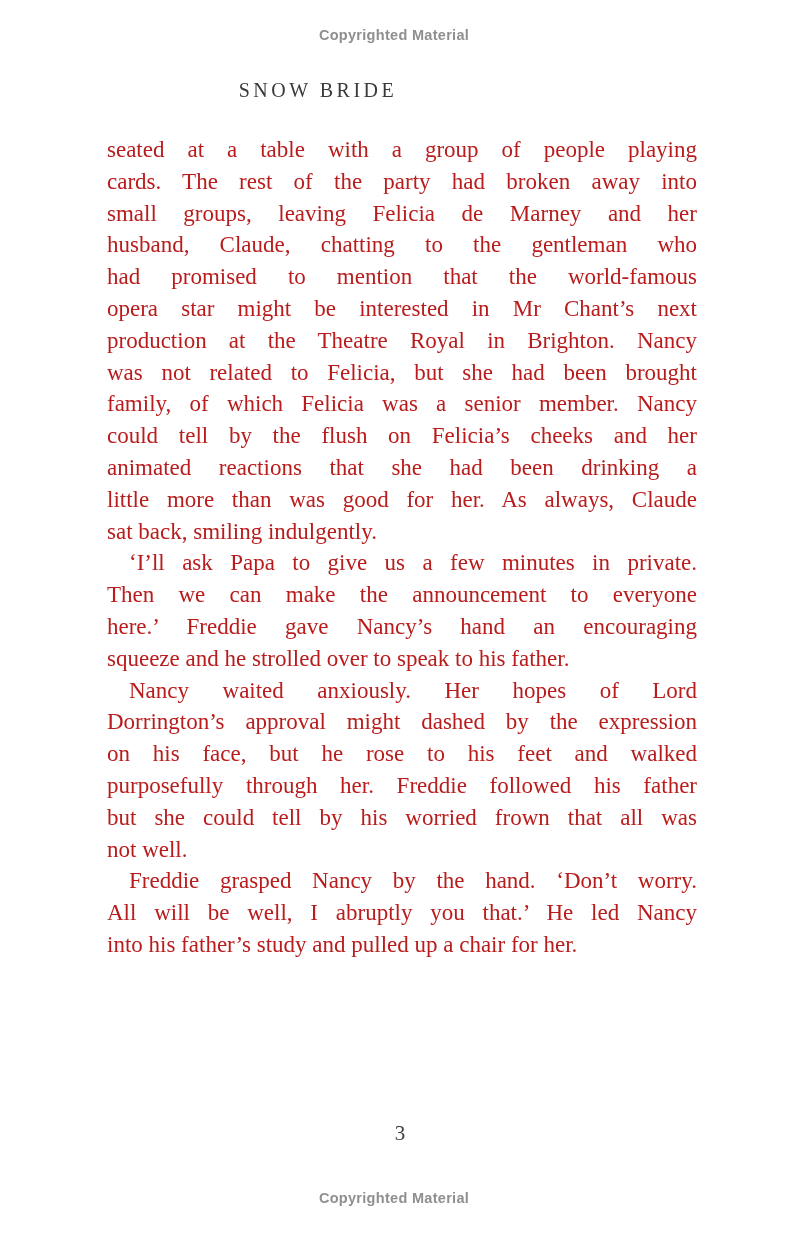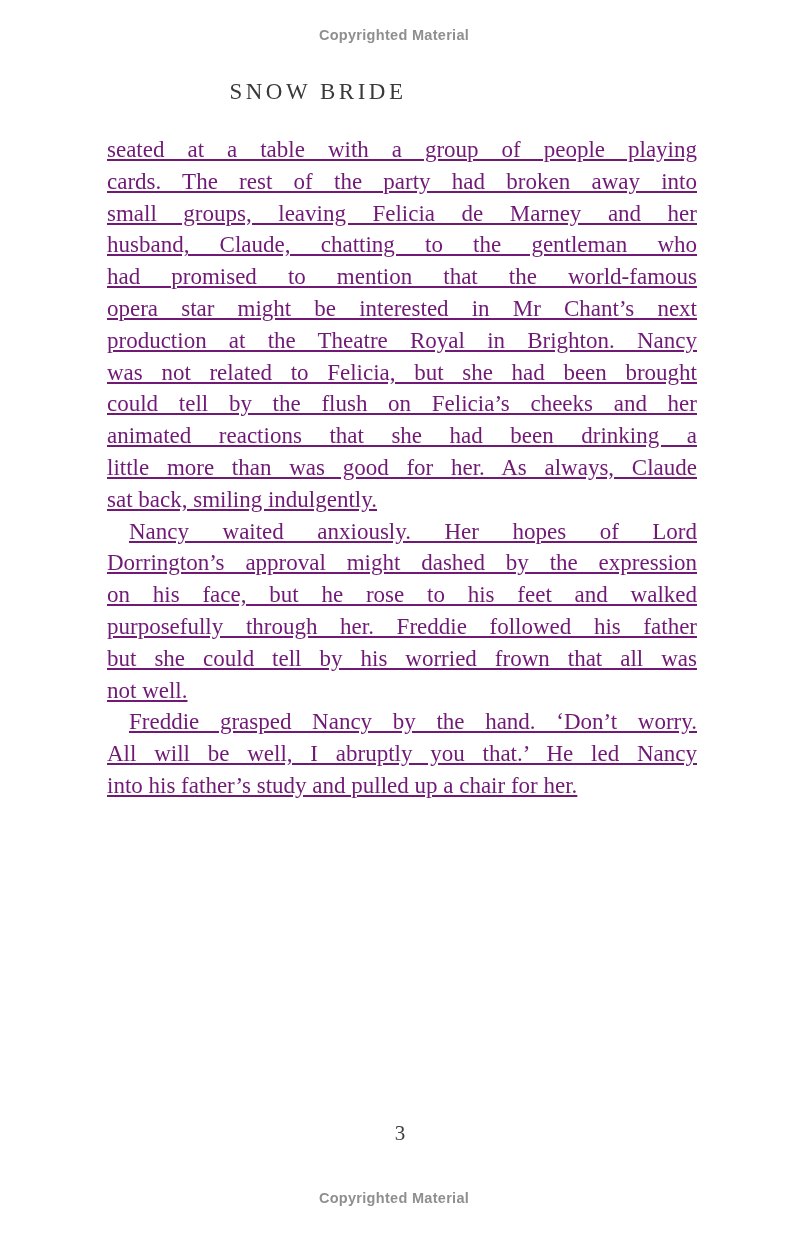--- a/index.html
+++ b/index.html
@@ -21,32 +21,31 @@
     color: #8f8f8f;
     letter-spacing: 0.3px;
   }
   .copyright.top { top: 27px; }
   .copyright.bottom { top: 1190px; }
   .running-head {
     position: absolute;
     top: 79px; left: 0; width: 636px;
     text-align: center;
     font-family: "Liberation Serif", serif;
-    font-size: 23px;
+    font-size: 20px;
     letter-spacing: 3.5px;
     color: #3a3a3a;
   }
   .body-text {
     position: absolute;
     top: 134px; left: 107px;
     width: 590px;
     font-size: 23px;
     line-height: 31.8px;
-    color: #701a75;
-    text-decoration: underline;
+    color: #b91c1c;
   }
   .line {
     text-align: justify;
     text-align-last: justify;
   }
   .line.last {
     text-align-last: left;
   }
   .line.indent {
     text-indent: 22px;
@@ -70,24 +69,31 @@
 <div class="body-text">
     <div>
       <div class="line">seated at a table with a group of people playing</div>
       <div class="line">cards. The rest of the party had broken away into</div>
       <div class="line">small groups, leaving Felicia de Marney and her</div>
       <div class="line">husband, Claude, chatting to the gentleman who</div>
       <div class="line">had promised to mention that the world-famous</div>
       <div class="line">opera star might be interested in Mr Chant’s next</div>
       <div class="line">production at the Theatre Royal in Brighton. Nancy</div>
       <div class="line">was not related to Felicia, but she had been brought</div>
+      <div class="line">family, of which Felicia was a senior member. Nancy</div>
       <div class="line">could tell by the flush on Felicia’s cheeks and her</div>
       <div class="line">animated reactions that she had been drinking a</div>
       <div class="line">little more than was good for her. As always, Claude</div>
       <div class="line last">sat back, smiling indulgently.</div>
+    </div>
+    <div>
+      <div class="line indent">‘I’ll ask Papa to give us a few minutes in private.</div>
+      <div class="line">Then we can make the announcement to everyone</div>
+      <div class="line">here.’ Freddie gave Nancy’s hand an encouraging</div>
+      <div class="line last">squeeze and he strolled over to speak to his father.</div>
     </div>
     <div>
       <div class="line indent">Nancy waited anxiously. Her hopes of Lord</div>
       <div class="line">Dorrington’s approval might dashed by the expression</div>
       <div class="line">on his face, but he rose to his feet and walked</div>
       <div class="line">purposefully through her. Freddie followed his father</div>
       <div class="line">but she could tell by his worried frown that all was</div>
       <div class="line last">not well.</div>
     </div>
     <div>

